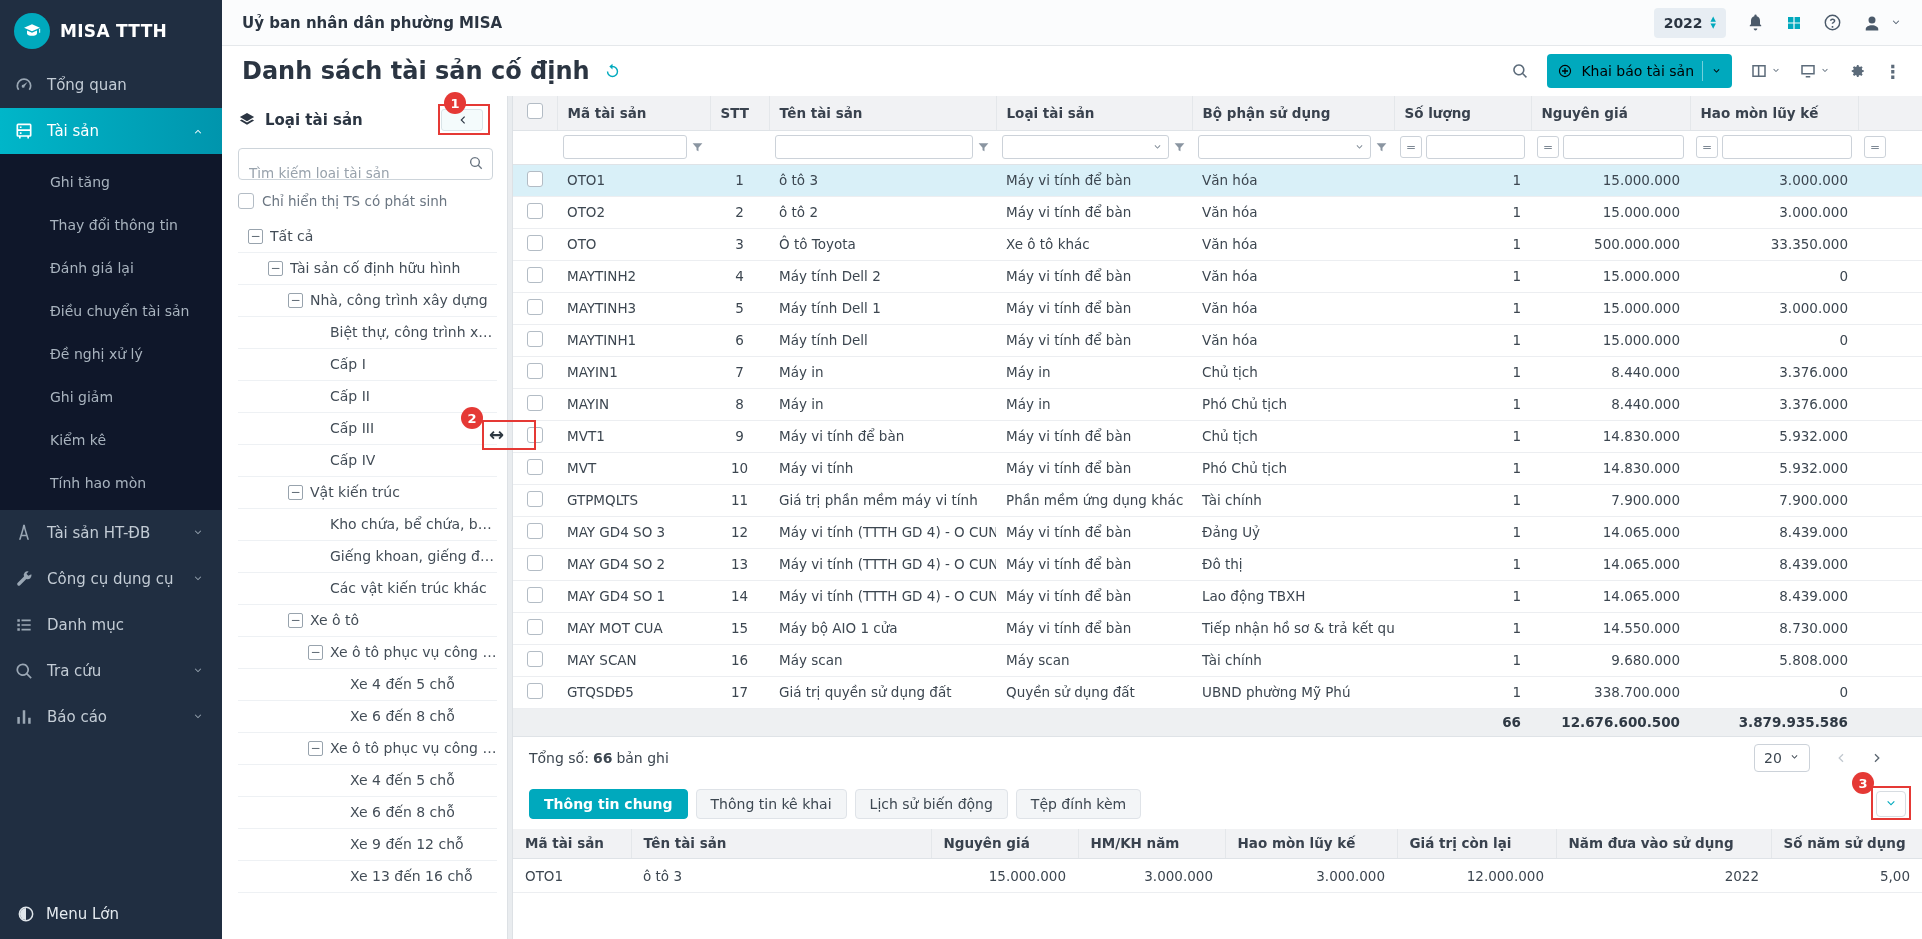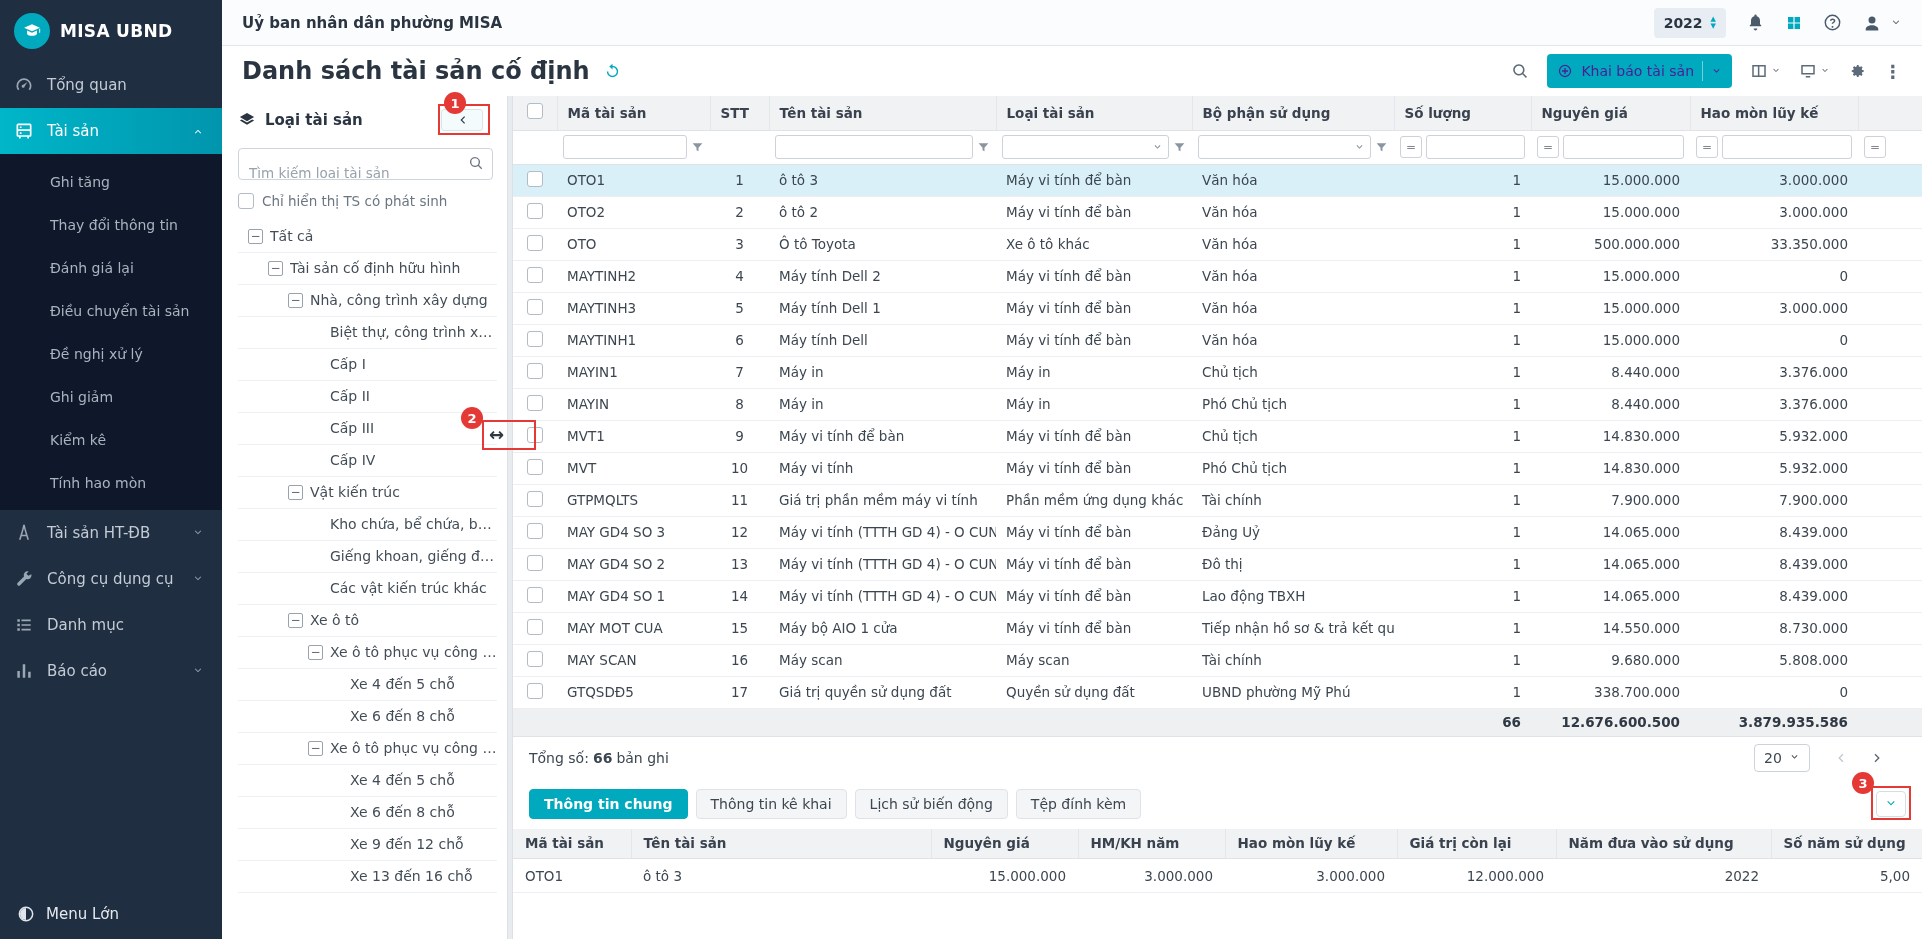--- a/index.html
+++ b/index.html
@@ -36,21 +36,21 @@
   .year-stepper .spin{display:flex;flex-direction:column;line-height:7px;font-size:7px;color:#00a9bd}
   .tb-icn{color:#4b5a6a;cursor:pointer}
   .tb-icn.teal{color:#00a9bd}
   .caret{color:#4b5a6a;margin-left:-12px;cursor:pointer}
 
   .pagebar{height:50px;background:#fff;display:flex;align-items:center;padding:0 20px}
   .page-title{font-size:24px;font-weight:bold;color:#2b3542}
   .refresh{color:#00a9bd;margin-left:14px;cursor:pointer}
   .pagebar-right{margin-left:auto;display:flex;align-items:center;gap:18px}
   .search-icn{color:#5c6b7a;cursor:pointer}
-  .btn-primary{background:#00a9bd;color:#4c1d95;height:34px;border:none;border-radius:4px;display:flex;align-items:center;padding:0 10px;gap:8px;font-size:14px;font-family:inherit;cursor:pointer}
+  .btn-primary{background:#00a9bd;color:#000000;height:34px;border:none;border-radius:4px;display:flex;align-items:center;padding:0 10px;gap:8px;font-size:14px;font-family:inherit;cursor:pointer}
   .btn-divider{width:1px;height:20px;background:rgba(255,255,255,.45)}
   .tool-btn{display:flex;align-items:center;gap:3px;color:#5c6b7a;cursor:pointer}
   .kebab{font-size:18px;font-weight:bold;color:#5c6b7a;cursor:pointer}
 
   .content{flex:1;display:flex;min-height:0;background:#fff}
 
   
   .tree-panel{width:285px;flex-shrink:0;display:flex;flex-direction:column;padding-left:16px;overflow:hidden}
   .tree-header{height:48px;display:flex;align-items:center;gap:9px;flex-shrink:0}
   .tree-header .icn{color:#2b3542}
@@ -118,21 +118,21 @@
 
 <div class="app">
 
   <aside class="sidebar">
     <div class="brand">
       <span class="brand-logo icn">
           <svg width="20" height="20" viewBox="0 0 24 24">
             <path d="M12 4 2.5 8.2 12 12.4l9.5-4.2zM6 11.5v3.4c0 1.6 2.7 2.9 6 2.9s6-1.3 6-2.9v-3.4l-6 2.6zM20.6 9.2v5h1.2v-5z"></path>
           </svg>
         </span>
-      <span class="brand-text">MISA UBND</span>
+      <span class="brand-text">MISA TTTH</span>
     </div>
     <nav class="nav" id="sidebar-nav">
         <div class="nav-item">
           <span class="icn">
             <svg width="20" height="20" viewBox="0 0 24 24">
               <path d="M12 4a9 9 0 0 0-9 9c0 2 .7 3.9 1.8 5.4l1.6-1.2A7 7 0 1 1 19 13c0 1.6-.5 3-1.4 4.2l1.6 1.2A9 9 0 0 0 21 13a9 9 0 0 0-9-9zm4.2 4.4-5.1 3.4a1.8 1.8 0 1 0 1.7 1.7z"></path>
             </svg>
           </span>
           <span class="nav-label">Tổng quan</span>
         </div>
@@ -201,20 +201,33 @@
             </svg>
           </span>
         </div>
         <div class="nav-item">
           <span class="icn">
             <svg width="20" height="20" viewBox="0 0 24 24">
               <path d="M4 5h3v3H4zm5 .5h11v2H9zM4 10.5h3v3H4zm5 .5h11v2H9zM4 16h3v3H4zm5 .5h11v2H9z"></path>
             </svg>
           </span>
           <span class="nav-label">Danh mục</span>
+        </div>
+        <div class="nav-item">
+          <span class="icn">
+            <svg width="20" height="20" viewBox="0 0 24 24">
+              <path d="M10.5 3a7.5 7.5 0 1 0 4.6 13.4l4.8 4.8 1.4-1.4-4.8-4.8A7.5 7.5 0 0 0 10.5 3zm0 2a5.5 5.5 0 1 1 0 11 5.5 5.5 0 0 1 0-11z"></path>
+            </svg>
+          </span>
+          <span class="nav-label">Tra cứu</span>
+          <span class="nav-chev icn">
+            <svg width="12" height="12" viewBox="0 0 24 24">
+              <path d="M5.6 8.2 12 14.6l6.4-6.4-1.4-1.4-5 5-5-5z"></path>
+            </svg>
+          </span>
         </div>
         <div class="nav-item">
           <span class="icn">
             <svg width="20" height="20" viewBox="0 0 24 24">
               <path d="M4 12h3v8H4zM10.5 4h3v16h-3zM17 13h3v7h-3z"></path>
             </svg>
           </span>
           <span class="nav-label">Báo cáo</span>
           <span class="nav-chev icn">
             <svg width="12" height="12" viewBox="0 0 24 24">

